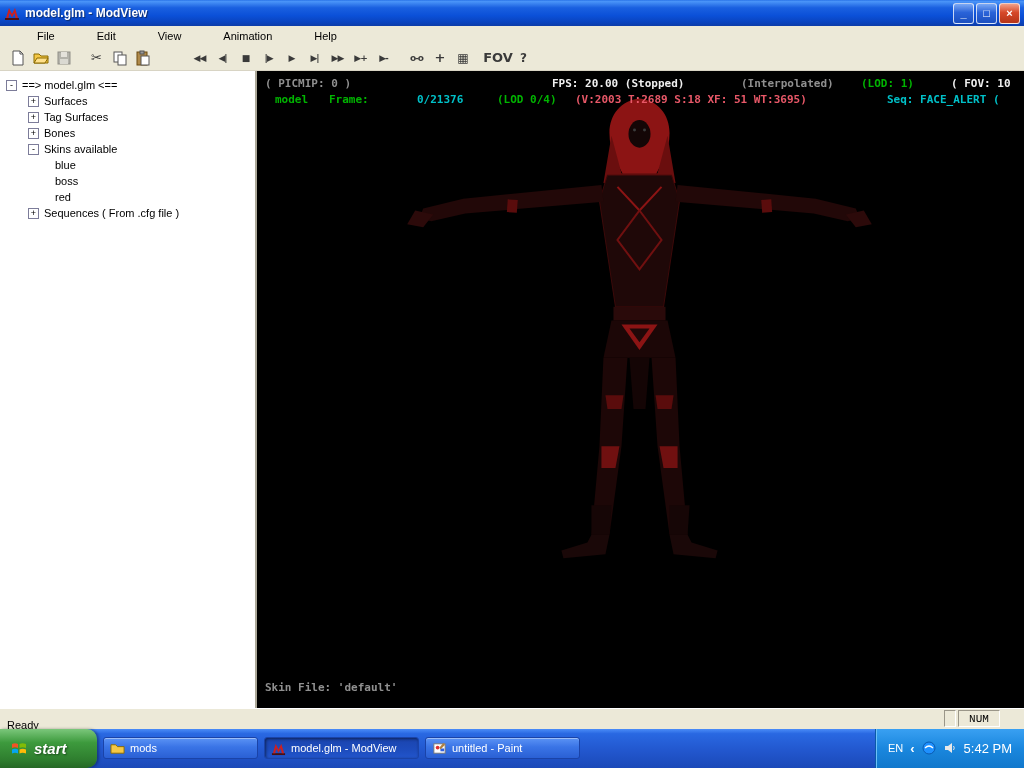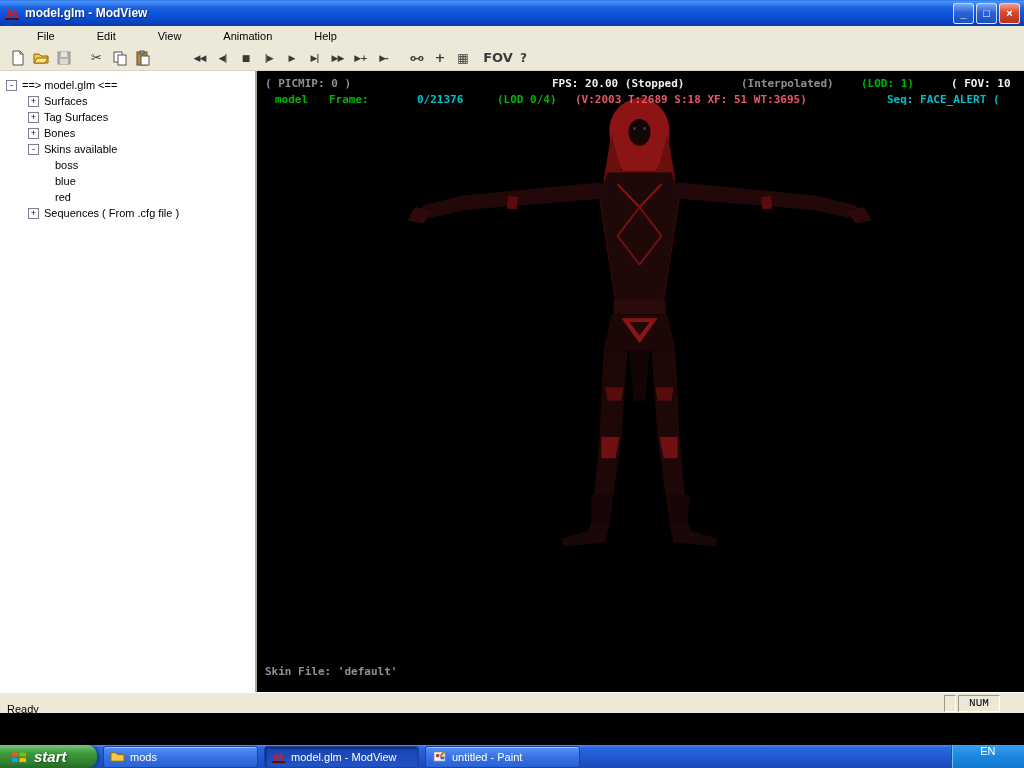--- a/index.html
+++ b/index.html
@@ -62,40 +62,40 @@
 
   
   .statusbar { height:21px; background:#ece9d8; border-top:1px solid #fff; display:flex; align-items:center; padding:0 2px; gap:2px; }
   .sb-ready { flex:1; padding-left:5px; color:#000;margin-top:12px; }
   .sb-panel { height:17px; border:1px solid; border-color:#9a9689 #fff #fff #9a9689; display:flex; align-items:center; justify-content:center;font-family:Liberation Mono, monospace; }
   .sb-empty { width:12px; }
   .sb-num { width:42px; color:#000; }
   .sb-endgap { width:20px; }
 
   
-  .taskbar { height:23px; display:flex; align-items:stretch; background:linear-gradient(180deg,#4a8cf7 0%,#2968e2 12%,#2257ce 55%,#1b49b8 100%);margin-top:32px; }
+  .taskbar { height:40px; display:flex; align-items:stretch; background:linear-gradient(180deg,#4a8cf7 0%,#2968e2 12%,#2257ce 55%,#1b49b8 100%); }
   .start-btn {
     width:97px; display:flex; align-items:center; gap:6px; padding-left:10px;
     background:linear-gradient(180deg,#7bc77b 0%,#3d9a3d 35%,#2e7d2e 80%,#256825 100%);
     border-radius:0 10px 10px 0; color:#fff; font-style:italic; font-weight:bold; font-size:15px;
     text-shadow:1px 1px 2px #1a4a1a; box-shadow:2px 0 3px rgba(0,0,0,.35);
   }
   .task-area { flex:1; display:flex; align-items:center; gap:6px; padding:0 6px; min-width:0; }
   .task-btn {
     width:155px; height:22px; display:flex; align-items:center; gap:5px; padding:0 6px;
     border-radius:3px; border:1px solid #1a43a8; color:#fff; font-size:11px; white-space:nowrap; overflow:hidden;
     background:linear-gradient(180deg,#5b93f5 0%,#3a74e6 45%,#2a60d4 100%);
     box-shadow:inset 0 1px 0 rgba(255,255,255,.4);
   }
   .task-btn.active { background:linear-gradient(180deg,#1a44ae 0%,#1d4cbd 60%,#2255cc 100%); box-shadow:inset 1px 1px 3px rgba(0,0,0,.5); }
   .task-icon { width:15px; height:15px; flex:0 0 15px; }
   .tray {
     display:flex; align-items:center; gap:7px; padding:0 12px 0 12px;
     background:linear-gradient(180deg,#39a0f2 0%,#1a87de 50%,#1178cc 100%);
-    border-left:1px solid #0a5aa8; box-shadow:inset 1px 0 0 #6ec0f8; color:#fff;flex-direction:column;
+    border-left:1px solid #0a5aa8; box-shadow:inset 1px 0 0 #6ec0f8; color:#fff;
   }
   .tray-chev { font-size:13px; font-weight:bold; }
   .tray-time { font-size:13px; }
   .tray-ico { width:14px; height:14px; }
 </style>
 </head>
 <body>
 
 <div class="screen">
 
@@ -223,24 +223,24 @@
         </div>
         <div class="trow ind2">
           <span class="ebox">+</span>
           <span class="tlabel">Bones</span>
         </div>
         <div class="trow ind2">
           <span class="ebox">-</span>
           <span class="tlabel">Skins available</span>
         </div>
         <div class="trow ind3">
+          <span class="tlabel">blue</span>
+        </div>
+        <div class="trow ind3">
           <span class="tlabel">boss</span>
-        </div>
-        <div class="trow ind3">
-          <span class="tlabel">blue</span>
         </div>
         <div class="trow ind3">
           <span class="tlabel">red</span>
         </div>
         <div class="trow ind2">
           <span class="ebox">+</span>
           <span class="tlabel">Sequences ( From .cfg file )</span>
         </div>
       </div>
 

